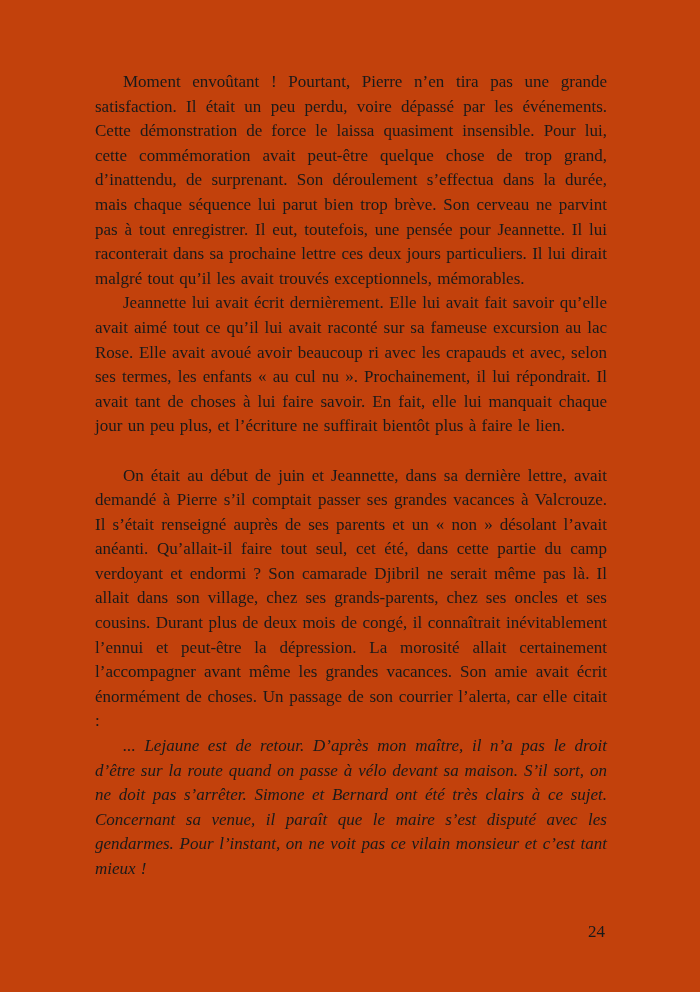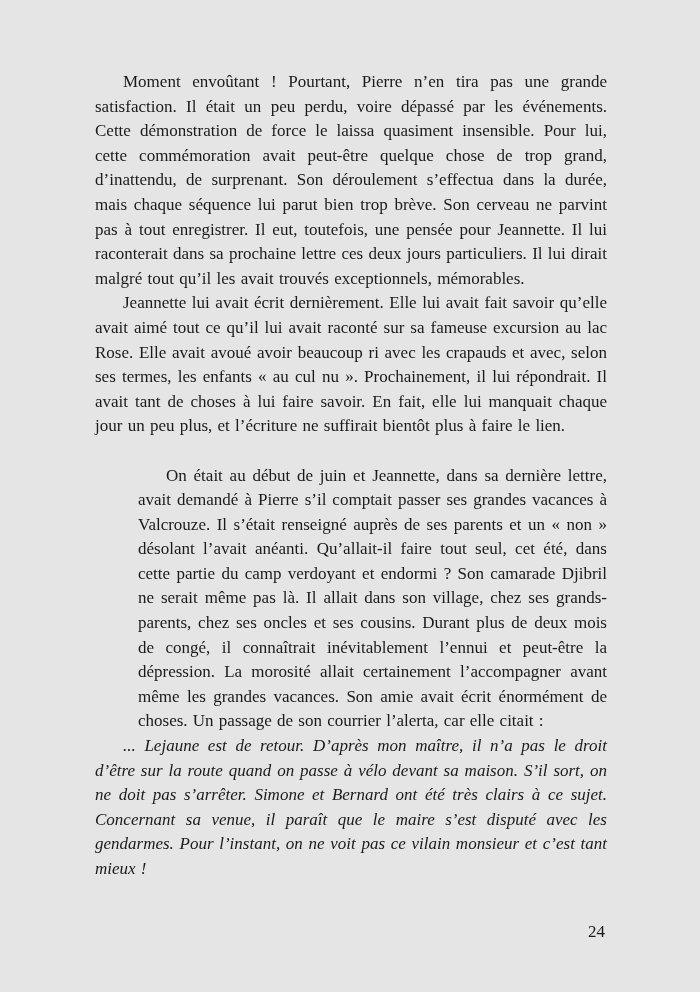--- a/index.html
+++ b/index.html
@@ -4,42 +4,41 @@
 <style>
   html, body {
     margin: 0;
     padding: 0;
     background: #ffffff;
   }
   .book-page {
     position: relative;
     width: 700px;
     height: 992px;
-    background: #e5e5e5;
+    background: #c2410c;
     font-family: "Liberation Serif", serif;
     color: #1a1a1a;
     overflow: hidden;
   }
   .text-block {
     position: absolute;
     left: 95px;
     top: 70px;
     width: 512px;
   }
   .text-block p {
     margin: 0;
     font-size: 17px;
     line-height: 24.6px;
     text-align: justify;
     text-indent: 28px;
     word-spacing: 1px;
   }
   .text-block p.spaced-before {
     margin-top: 24.6px;
-    margin-left: 43px;
   }
   .text-block p.italic {
     font-style: italic;
   }
   .page-number {
     position: absolute;
     right: 95px;
     bottom: 52px;
     font-size: 17px;
     line-height: 1;

